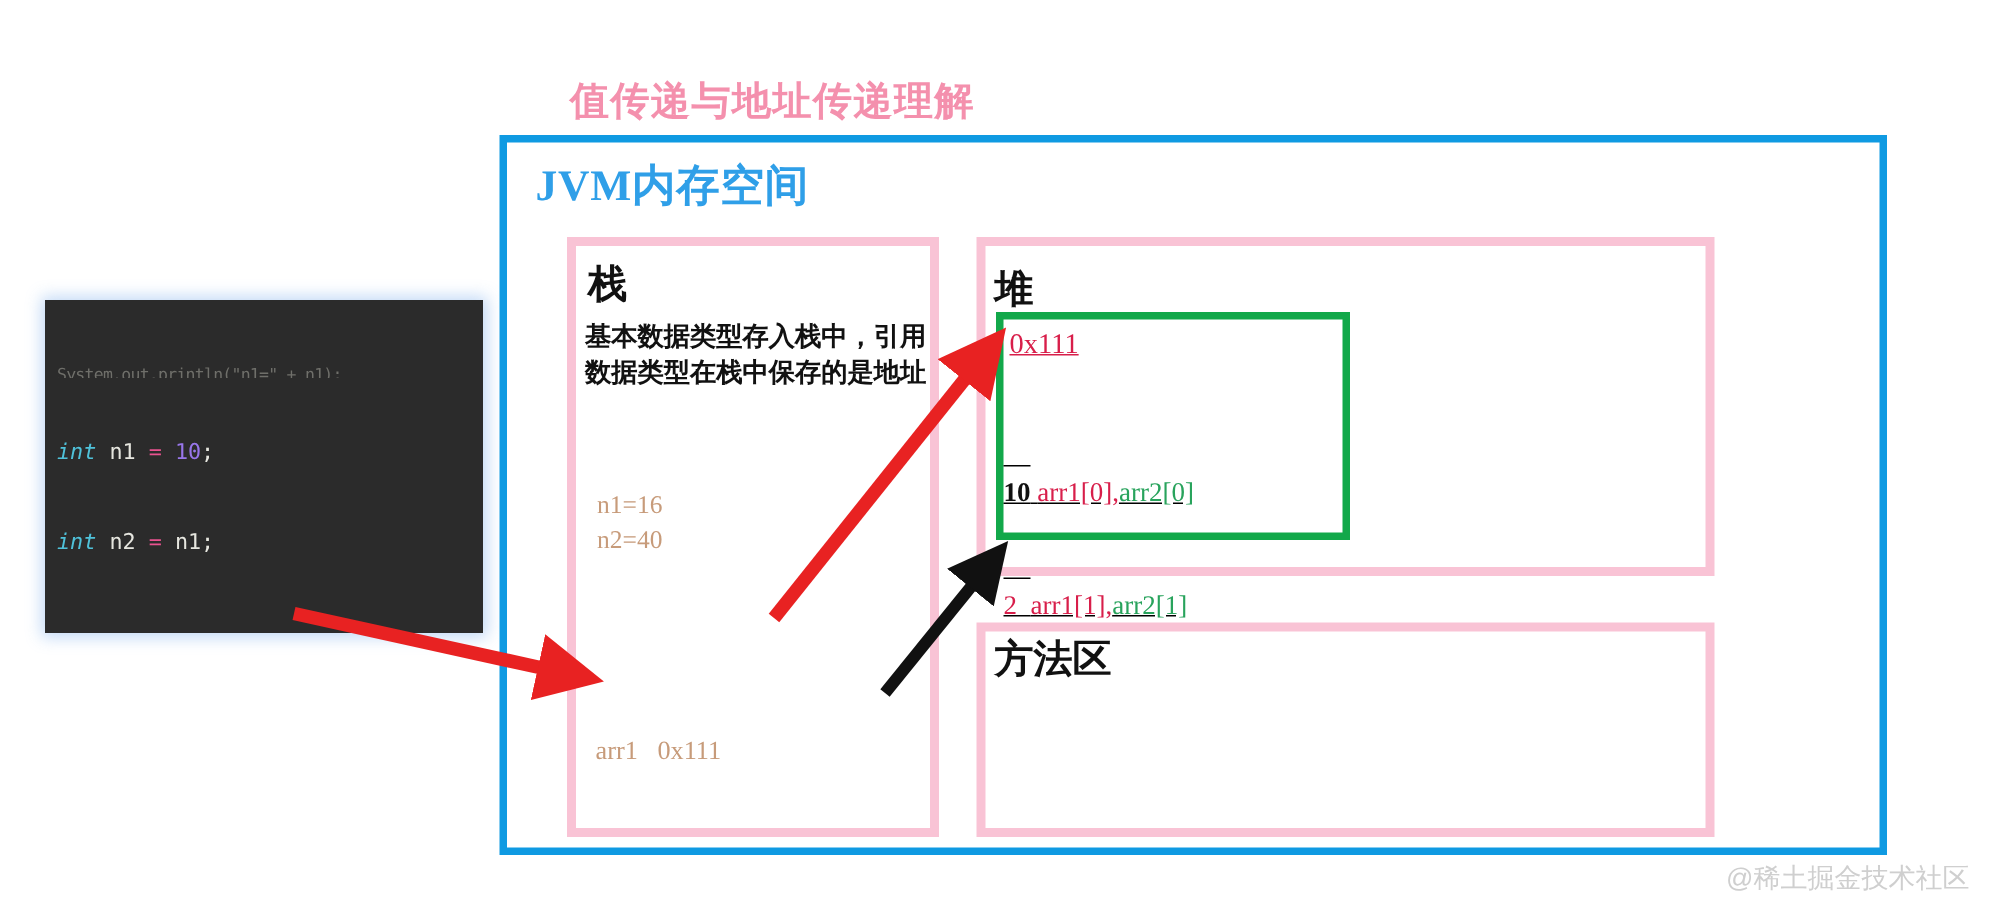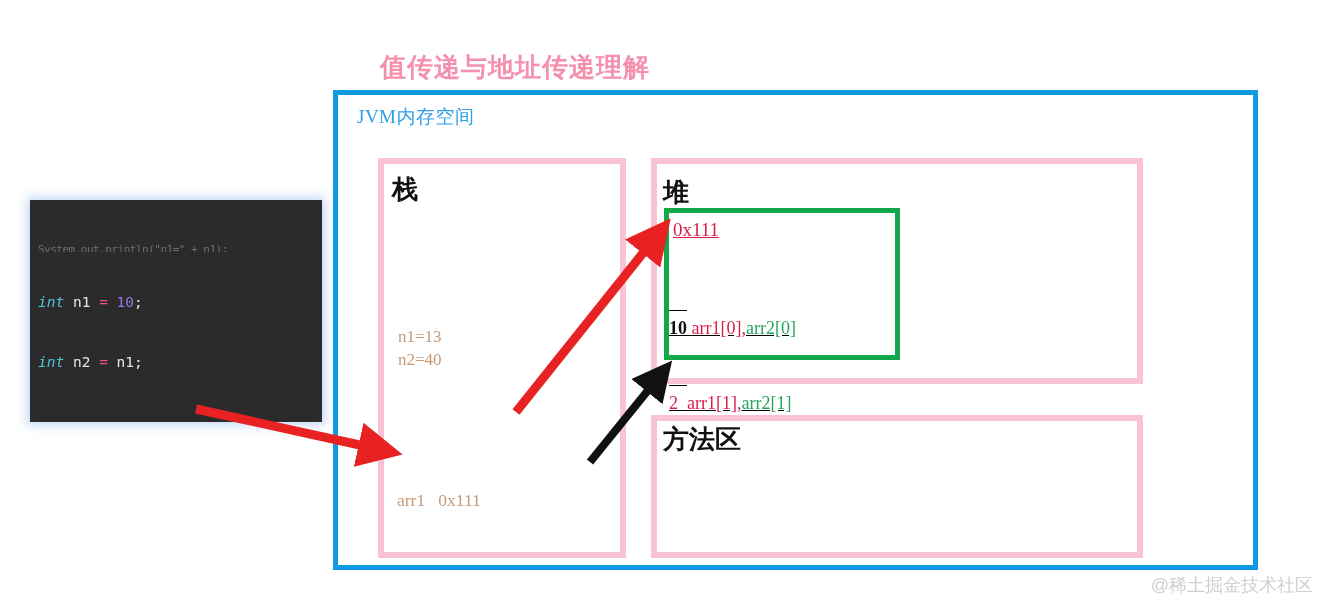--- a/index.html
+++ b/index.html
@@ -44,21 +44,21 @@
   
   .jvm-box {
     position: absolute;
     left: 333px; top: 90px;
     width: 925px; height: 480px;
     border: 5px solid #0f9ae2;
     background: #ffffff;
   }
   .jvm-title {
     position: absolute; left: 357px; top: 104px;
-    font-size: 19px; font-weight: 400;
+    font-size: 29px; font-weight: 700;
     color: #2f9fe8;
     letter-spacing: .5px;
   }
 
   
   .pink-box {
     position: absolute;
     border: 6px solid #f9c3d5;
     background: #fff;
   }
@@ -148,22 +148,23 @@
     
   </div>
 
   <div class="main-title">值传递与地址传递理解</div>
 
   <div class="jvm-box"></div>
   <div class="jvm-title">JVM内存空间</div>
 
   <div class="pink-box stack-box"></div>
   <div class="region-h stack-h">栈</div>
+  <div class="stack-desc">基本数据类型存入栈中，引用数据类型在栈中保存的是地址</div>
   <div class="stack-vars">
-    <div>n1=13</div>
+    <div>n1=16</div>
     <div>n2=40</div>
   </div>
   <div class="stack-refs">
     <div>arr1   0x111</div>
     <div>arr2=arr1   0x111</div>
   </div>
 
   <div class="pink-box heap-box"></div>
   <div class="region-h heap-h">堆</div>
   <div class="green-box"></div>

